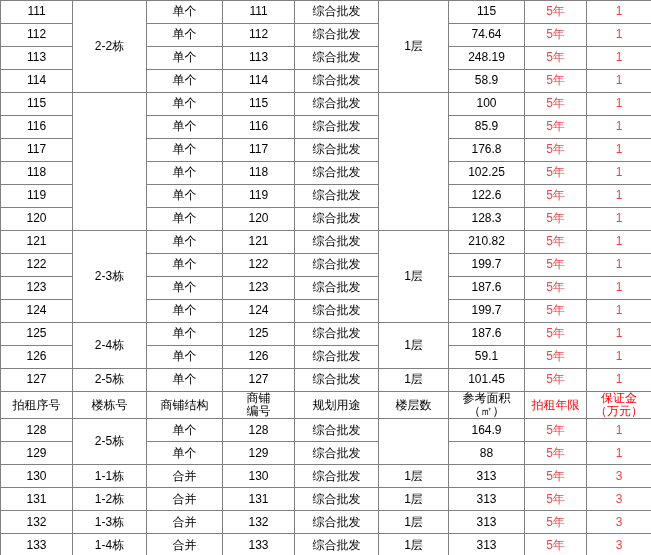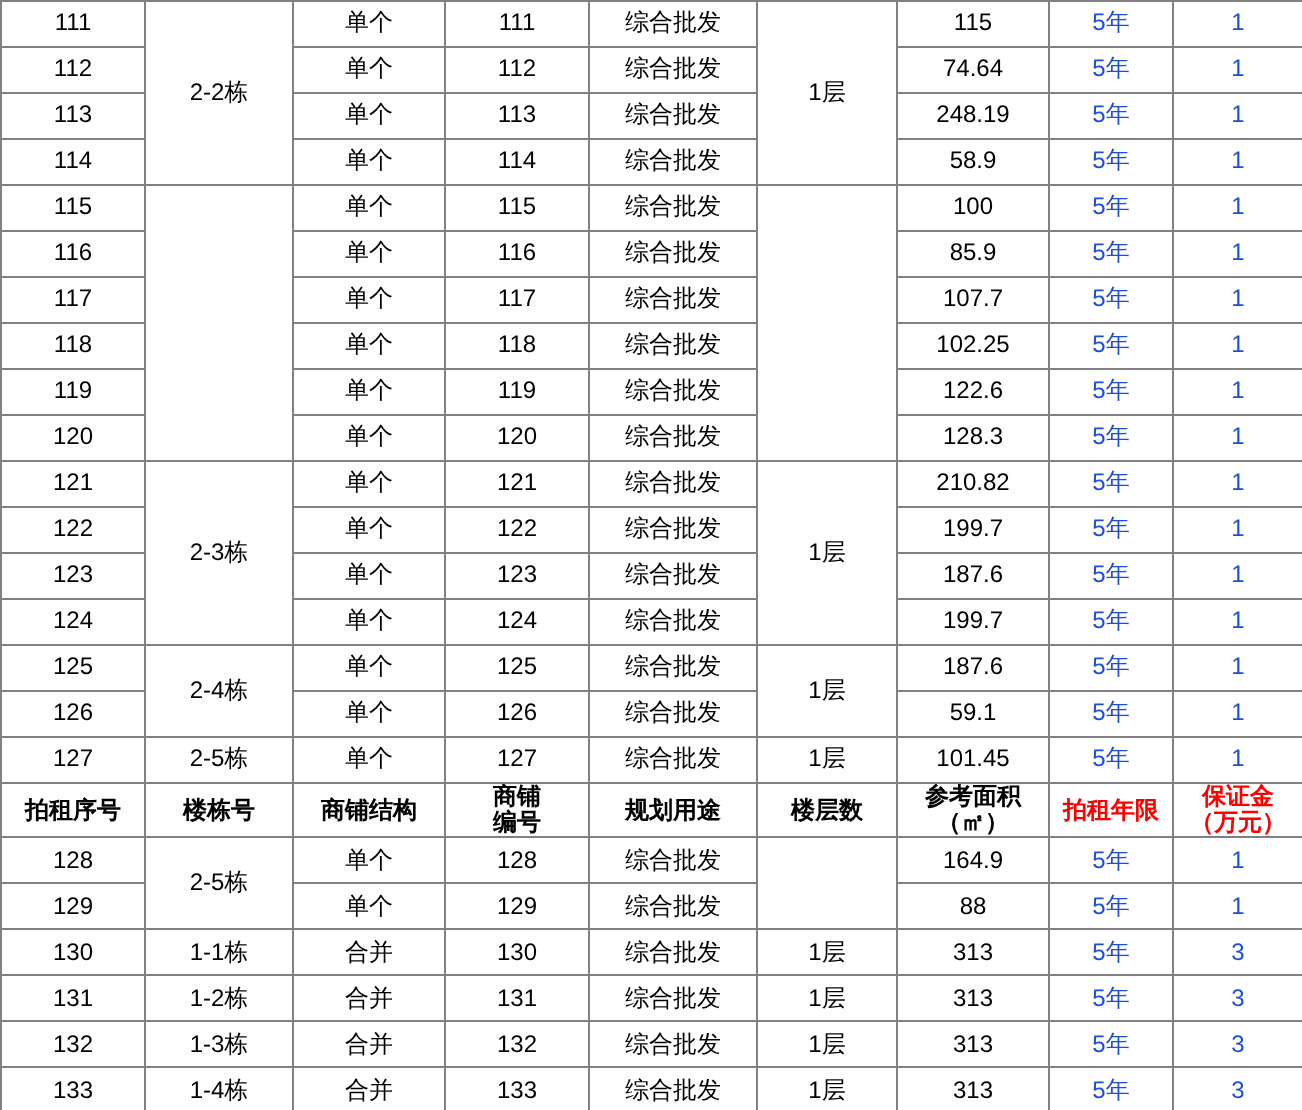--- a/index.html
+++ b/index.html
@@ -40,27 +40,27 @@
   col.c0 { width: 72px; }
   col.c1 { width: 74px; }
   col.c2 { width: 76px; }
   col.c3 { width: 72px; }
   col.c4 { width: 84px; }
   col.c5 { width: 70px; }
   col.c6 { width: 76px; }
   col.c7 { width: 62px; }
   col.c8 { width: 65px; }
 
-  .red { color: #1d4ed8; }
+  .red { color: #ef4444; }
   .hdr {
-    font-weight: bold;
+    font-weight: normal;
     font-size: 12.5px;
   }
   .hdr2 {
-    font-weight: bold;
+    font-weight: normal;
     font-size: 12.5px;
     color: #ff0000;
   }
   .two-line {
     line-height: 1.15;
     white-space: normal;
   }
   .merged-mid { vertical-align: middle; }
   .hdrrow td { height: 40px; }
 </style>
@@ -142,21 +142,21 @@
         <td>综合批发</td>
         <td>85.9</td>
         <td class="red">5年</td>
         <td class="red">1</td>
       </tr>
       <tr>
         <td>117</td>
         <td>单个</td>
         <td>117</td>
         <td>综合批发</td>
-        <td>107.7</td>
+        <td>176.8</td>
         <td class="red">5年</td>
         <td class="red">1</td>
       </tr>
       <tr>
         <td>118</td>
         <td>单个</td>
         <td>118</td>
         <td>综合批发</td>
         <td>102.25</td>
         <td class="red">5年</td>

